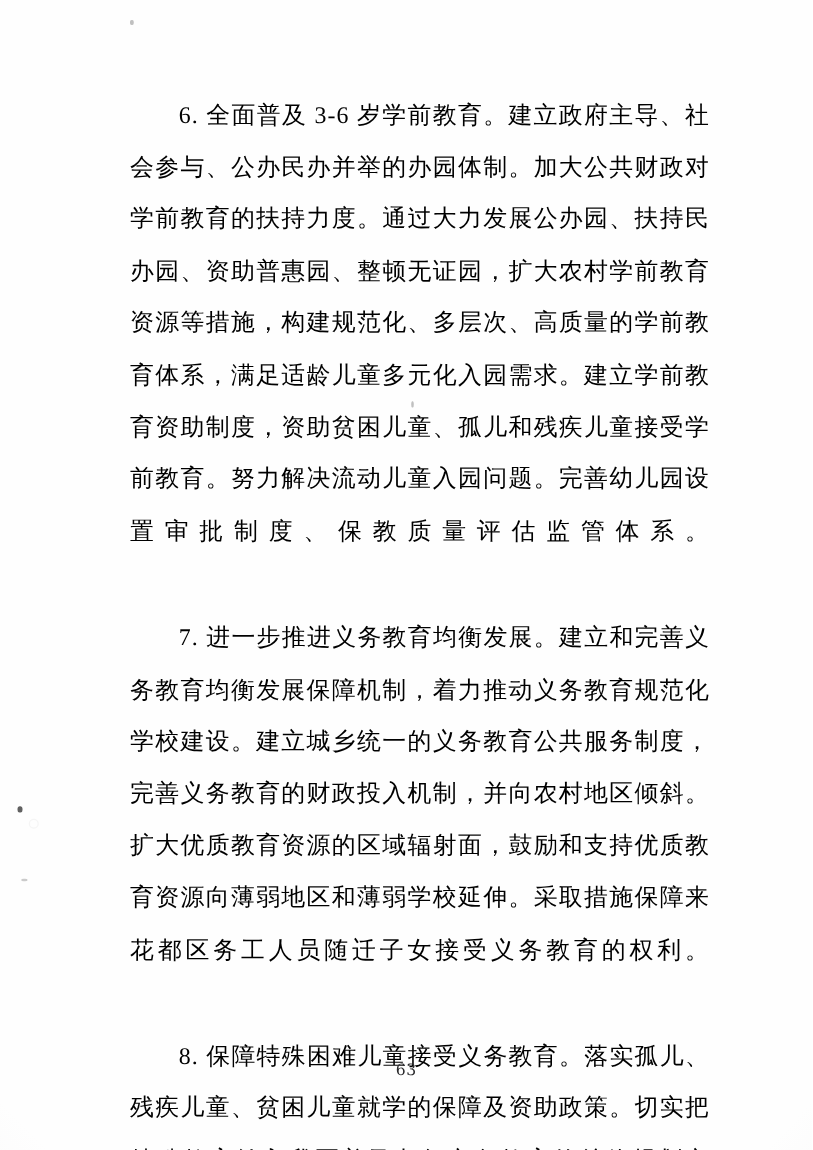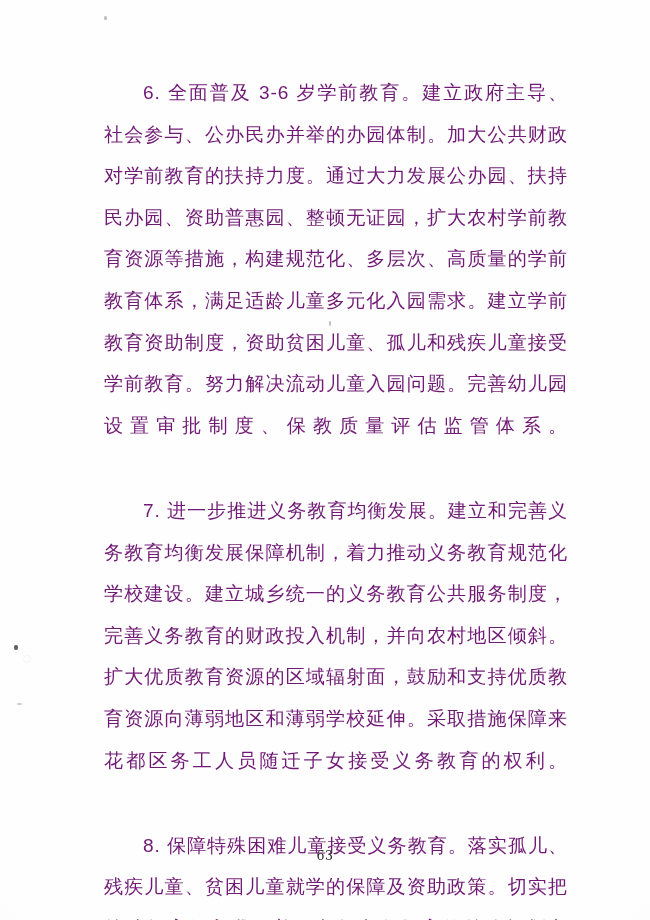--- a/index.html
+++ b/index.html
@@ -39,24 +39,24 @@
   #text-block {
     position: absolute;
     left: 104px;
     top: 72px;
     width: 464px;
   }
 
   p.para {
     margin: 0 0 2px 0;
     padding: 0;
-    font-family: Liberation Sans, sans-serif;
+    font-family: Liberation Serif, serif;
     font-size: 19.1px;
     line-height: 41.6px;
-    color: #701a75;
+    color: #000000;
     text-align: justify;
     text-justify: inter-character;
     text-indent: 39px;
     letter-spacing: 0.9px;
     word-spacing: 0px;
     -webkit-font-smoothing: antialiased;
   }
 
   
   p.para::after {

